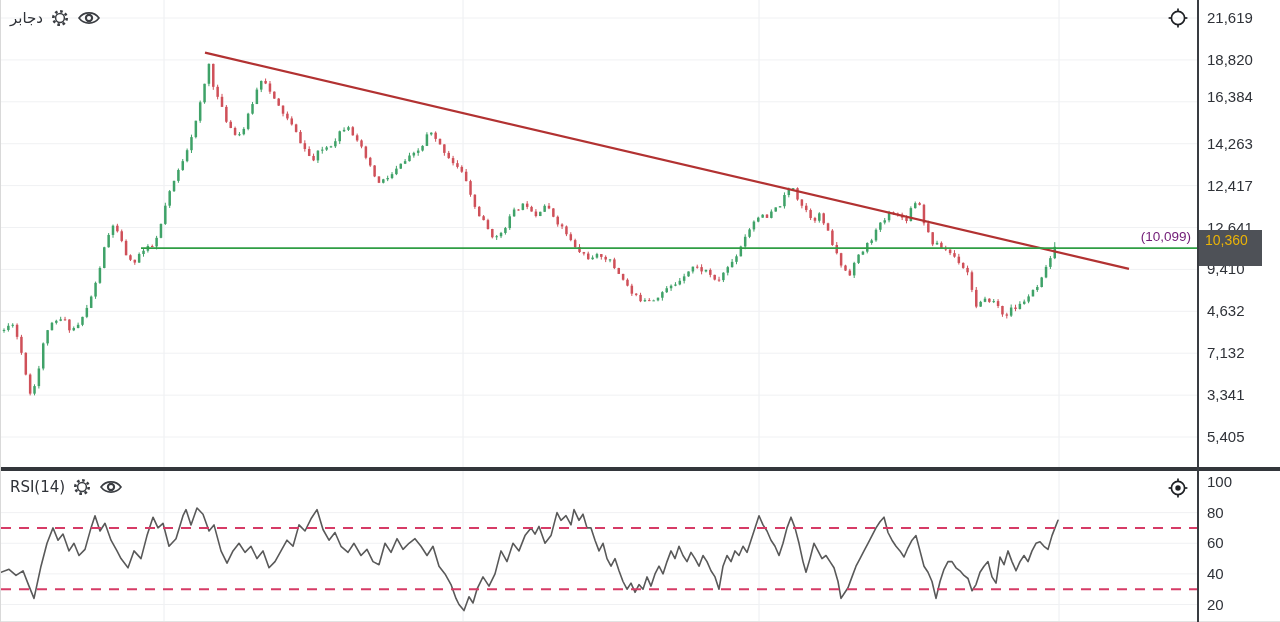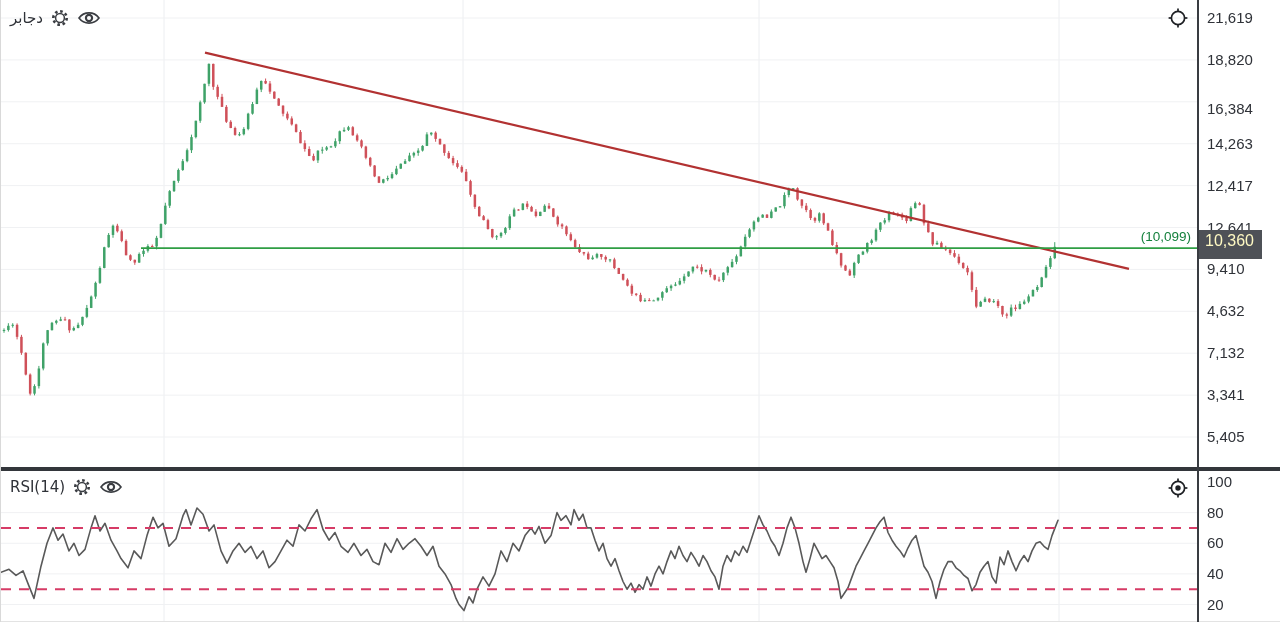--- a/index.html
+++ b/index.html
@@ -7,23 +7,23 @@
        font-family:"Liberation Sans",sans-serif;border-left:1px solid #d9d9d9;box-sizing:border-box;}
   #chart-svg{position:absolute;left:0;top:0;z-index:1;}
   .legend{position:absolute;display:flex;align-items:center;gap:7px;z-index:6;}
   .legend-main{left:9px;top:8px;}
   .legend-rsi{left:9px;top:477px;}
   .legend-text{font-size:15px;color:#2f3238;font-family:"DejaVu Sans","Liberation Sans",sans-serif;}
   .icon-btn{display:flex;align-items:center;justify-content:center;cursor:pointer;}
   .divider{position:absolute;left:0;top:467px;width:1280px;height:4px;background:#33363b;z-index:4;}
   .axis-border{position:absolute;left:1196px;top:0;width:2px;height:622px;background:#393c41;z-index:5;}
   .tick{position:absolute;left:1206px;font-size:15px;line-height:16px;color:#2f3238;z-index:6;white-space:nowrap;}
-  .price-badge{position:absolute;left:1198px;background:#4e5157;color:#fef9c3;font-size:16px;line-height:19px;
-               padding:1px 5px 9px 6px;min-width:52px;z-index:7;}
-  .level-label{position:absolute;left:1030px;width:160px;text-align:right;font-size:13.5px;color:#15803d;z-index:6;}
+  .price-badge{position:absolute;left:1198px;background:#4e5157;color:#eab308;font-size:14px;line-height:19px;
+               padding:1px 5px 16px 6px;min-width:52px;z-index:7;}
+  .level-label{position:absolute;left:1030px;width:160px;text-align:right;font-size:13.5px;color:#701a75;z-index:6;}
   .target{position:absolute;left:1165px;z-index:6;}
   .target-main{top:6px;}
   .target-rsi{top:476px;}
   .bottom-hairline{position:absolute;left:0;top:621px;width:1280px;height:1px;background:#e3e3e3;z-index:3;}
 </style>
 </head>
 <body>
 
 <div class="app">
 
@@ -594,21 +594,21 @@
       <line x1="18.4" y1="12" x2="21.4" y2="12" stroke="#1e2024" stroke-width="1.7"></line>
     </svg>
   </div>
 
   <div class="level-label" id="level-label" style="top: 229.057px;">(10,099)</div>
   <div class="price-badge" id="price-badge" style="top: 229.845px;">10,360</div>
 
   <div id="price-axis">
       <div class="tick" style="top: 10px;">21,619</div>
       <div class="tick" style="top: 51.9083px;">18,820</div>
-      <div class="tick" style="top: 101px;">16,384</div>
+      <div class="tick" style="top: 89px;">16,384</div>
       <div class="tick" style="top: 135.709px;">14,263</div>
       <div class="tick" style="top: 177.602px;">12,417</div>
       <div class="tick" style="top: 219.521px;">12,641</div>
       <div class="tick" style="top: 261.415px;">9,410</div>
       <div class="tick" style="top: 303.312px;">4,632</div>
       <div class="tick" style="top: 345.195px;">7,132</div>
       <div class="tick" style="top: 387.133px;">3,341</div>
       <div class="tick" style="top: 429px;">5,405</div>
     </div>
   <div id="rsi-axis">

